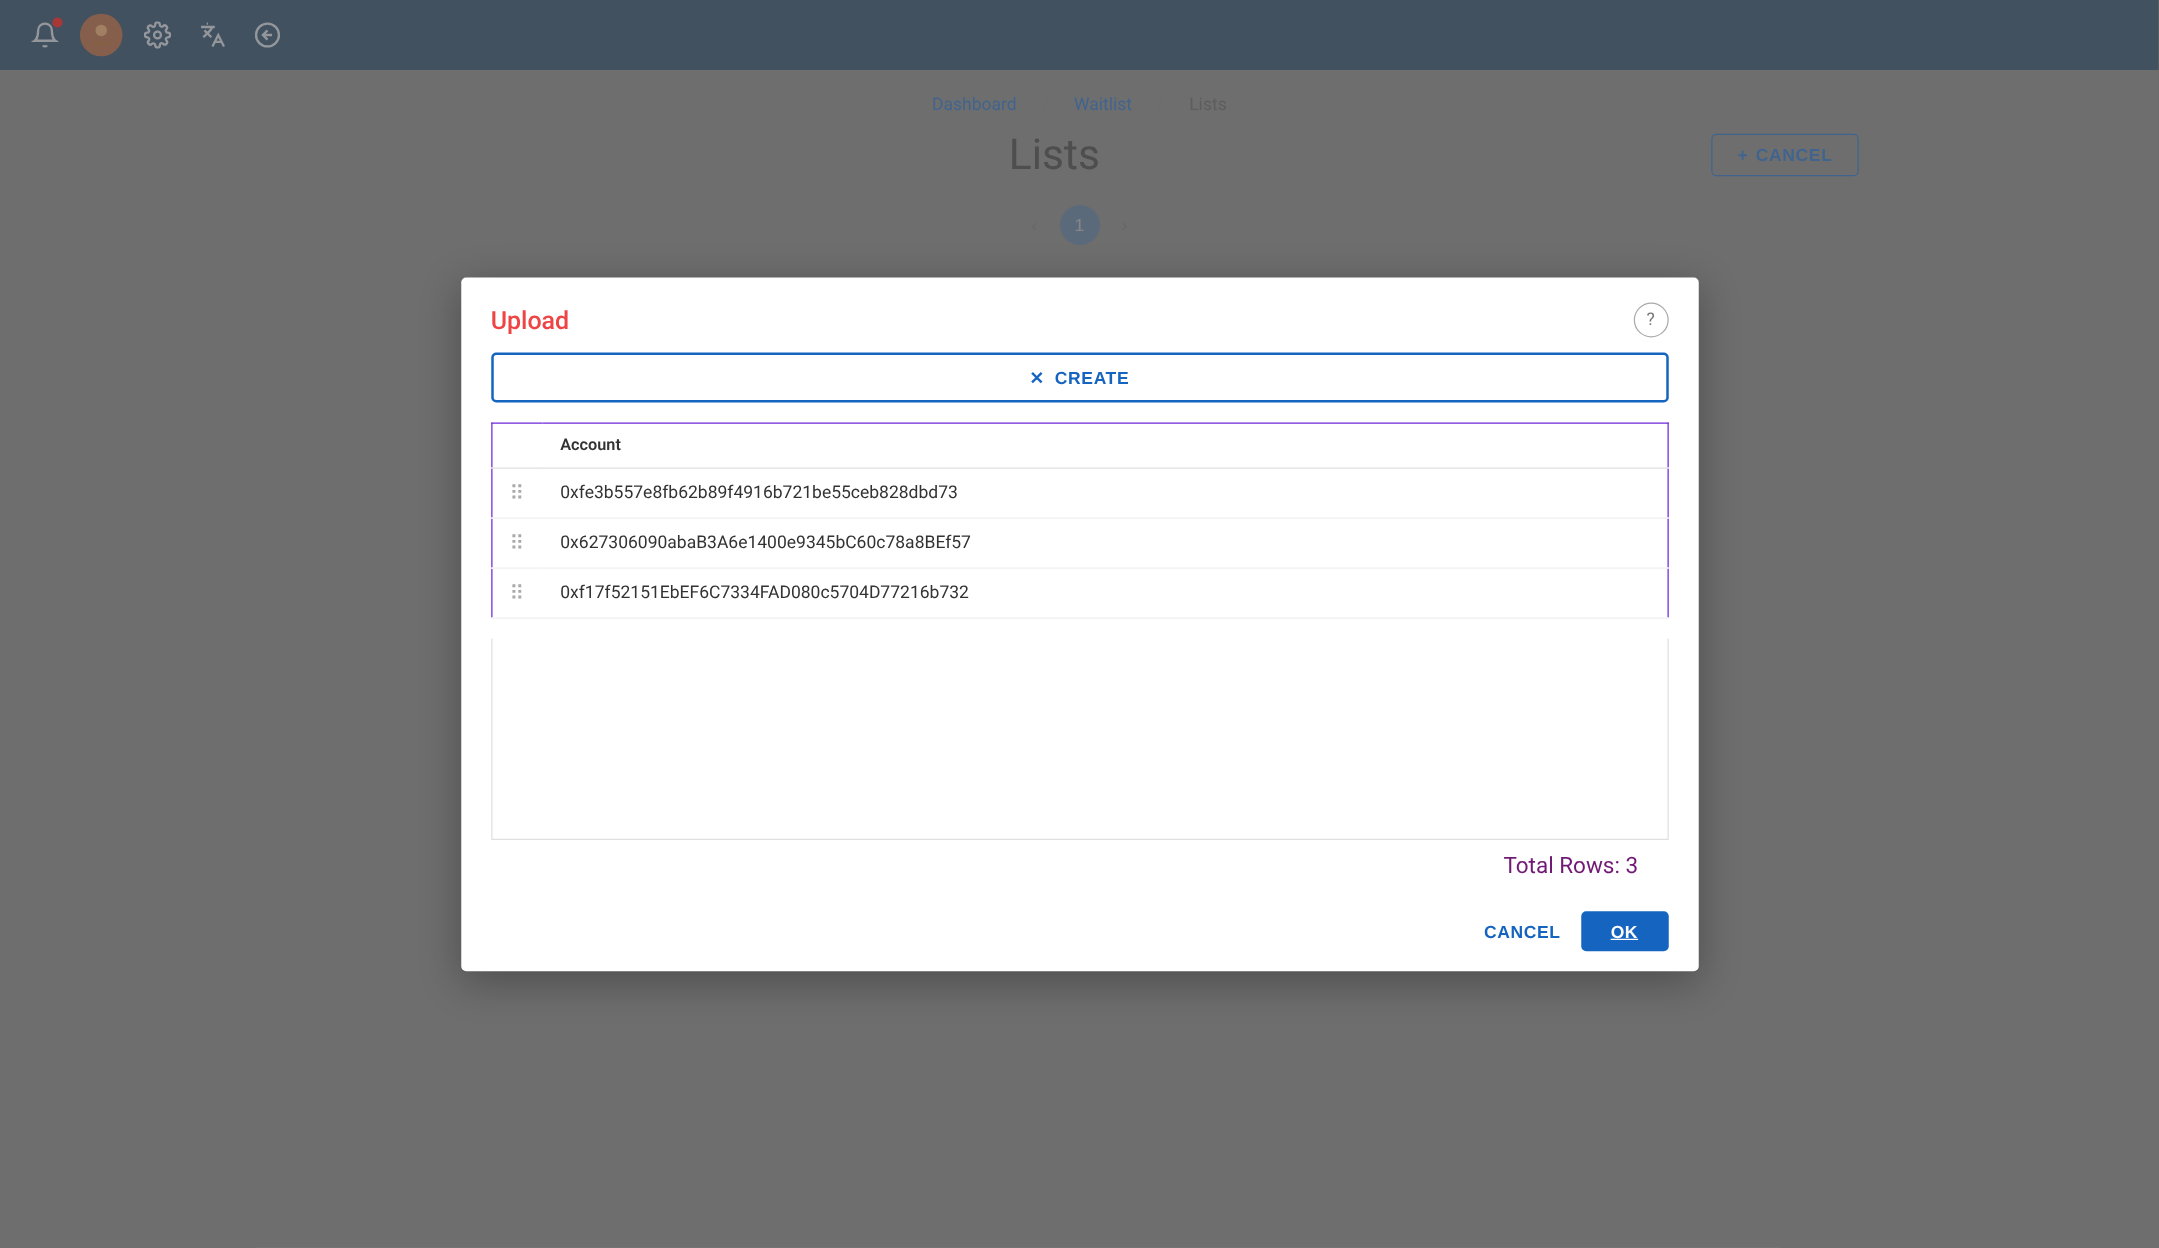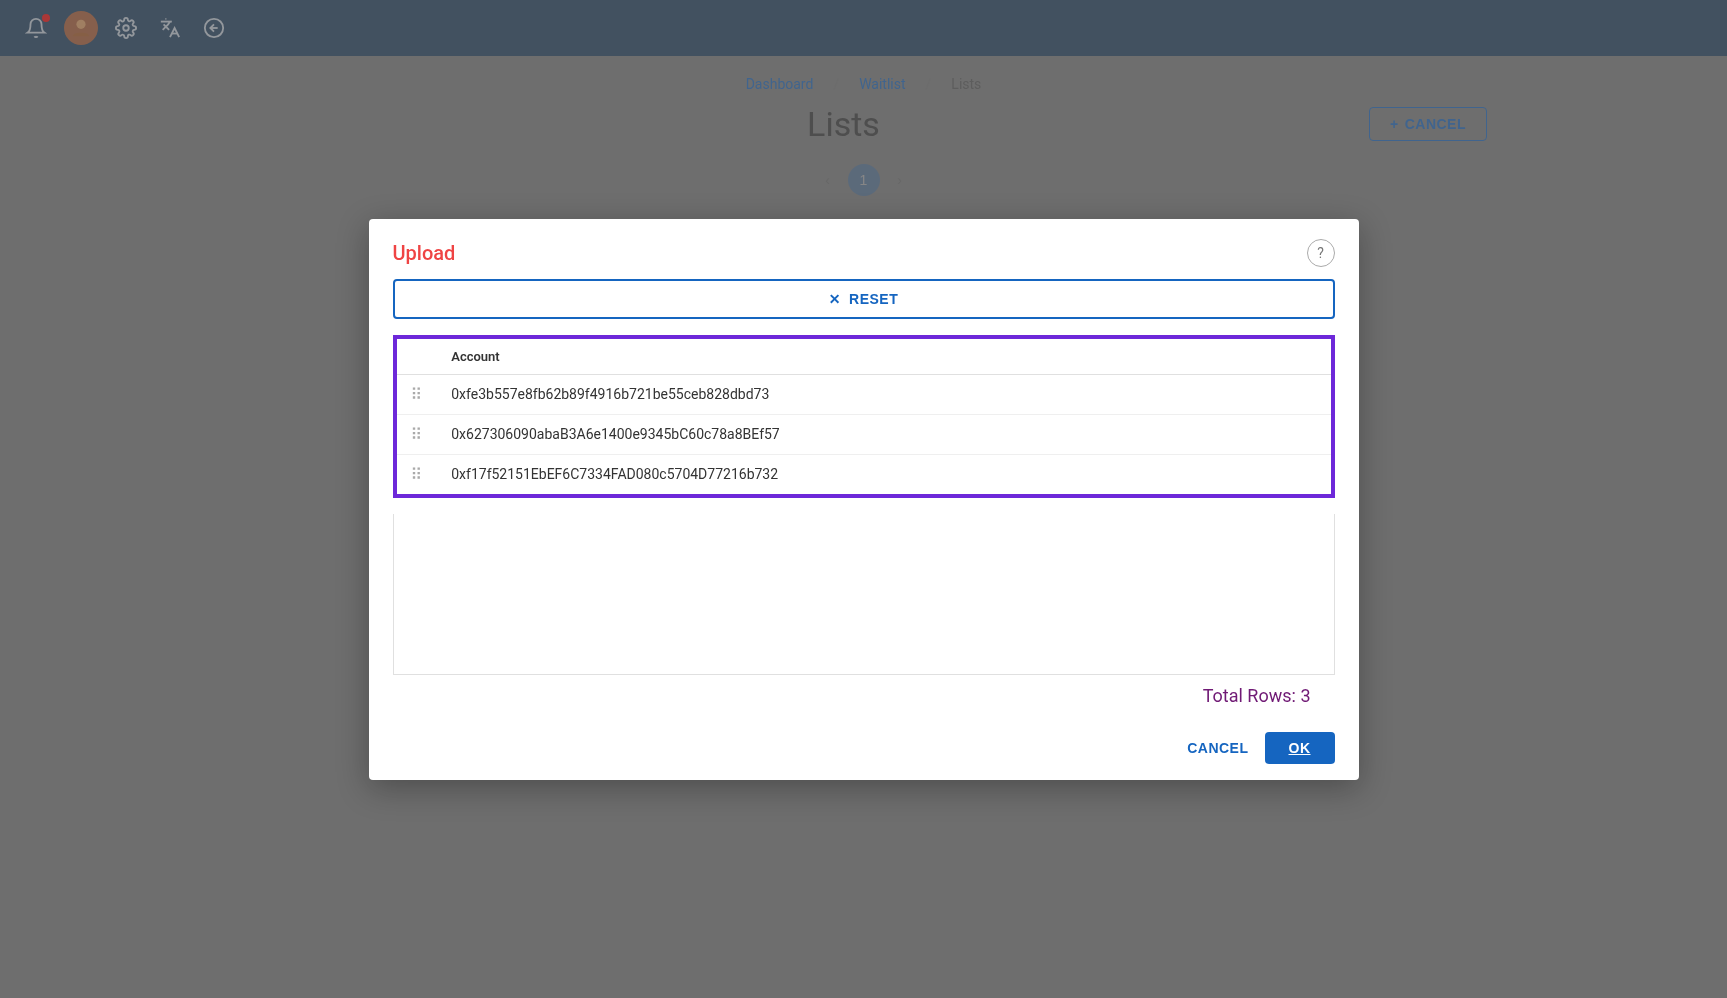--- a/index.html
+++ b/index.html
@@ -180,21 +180,21 @@
       cursor: pointer;
       border-radius: 4px;
       letter-spacing: 0.5px;
     }
 
     
     .dialog-table {
       width: calc(100% - 48px);
       margin: 16px 24px;
       border-collapse: collapse;
-      border: 4px solid #6d28d9;
+      border: 1px solid #6d28d9;
     }
     .dialog-table th {
       text-align: left;
       padding: 10px 14px;
       font-size: 13px;
       font-weight: 600;
       color: #333;
       border-bottom: 1px solid #e0e0e0;
       background: #fff;
     }
@@ -359,21 +359,21 @@
 
     <div class="dialog-header">
       <span class="dialog-title">Upload</span>
       <div class="help-icon">
         <span>?</span>
       </div>
     </div>
 
     <button class="reset-btn">
       <span>✕</span>
-      <span>RESET</span>
+      <span>CREATE</span>
     </button>
 
     <table class="dialog-table">
       <thead>
         <tr>
           <th class="drag-col"></th>
           <th>Account</th>
         </tr>
       </thead>
       <tbody>

